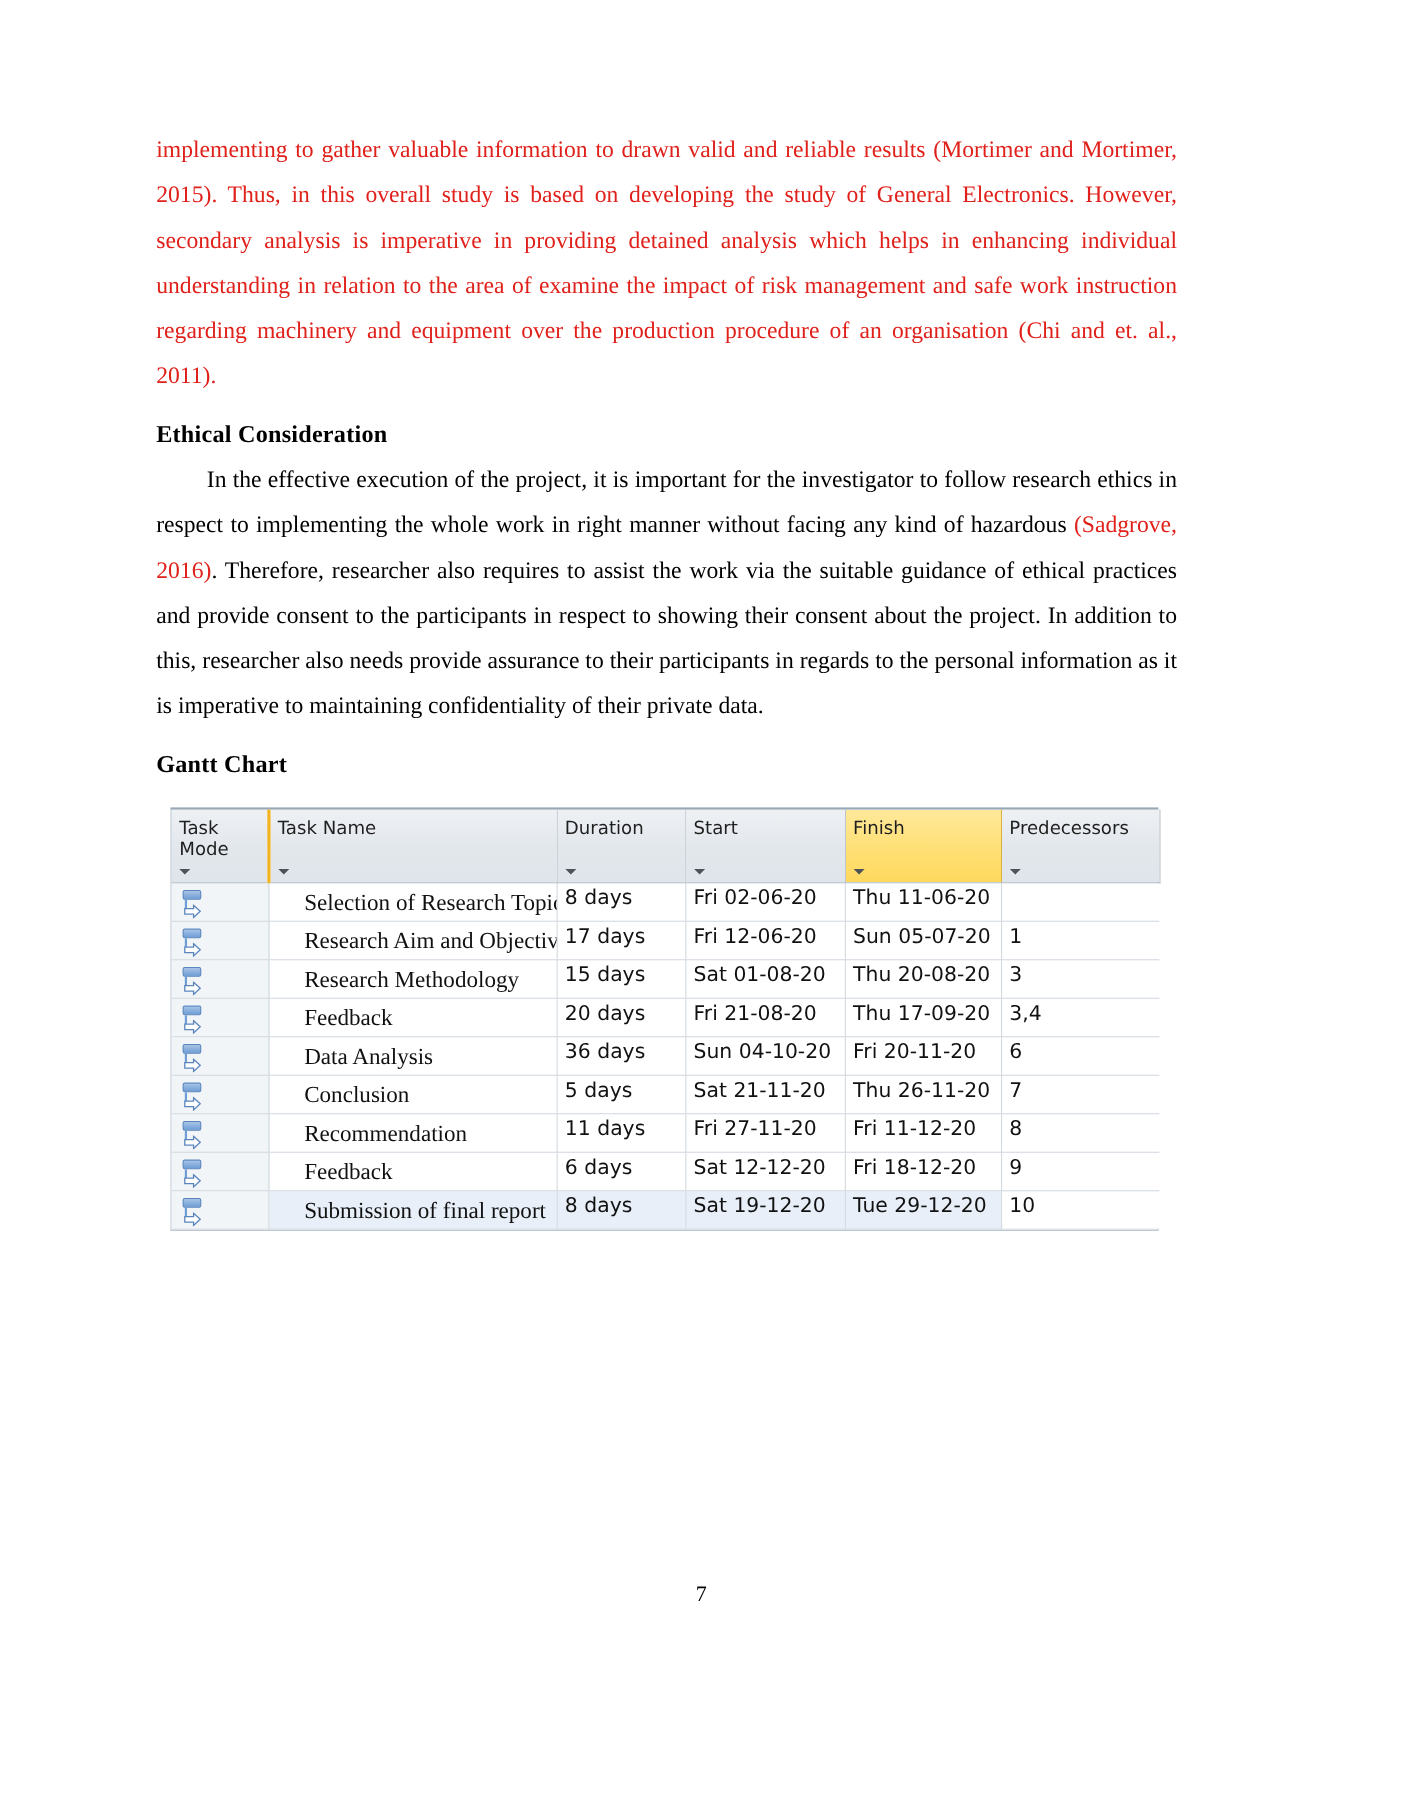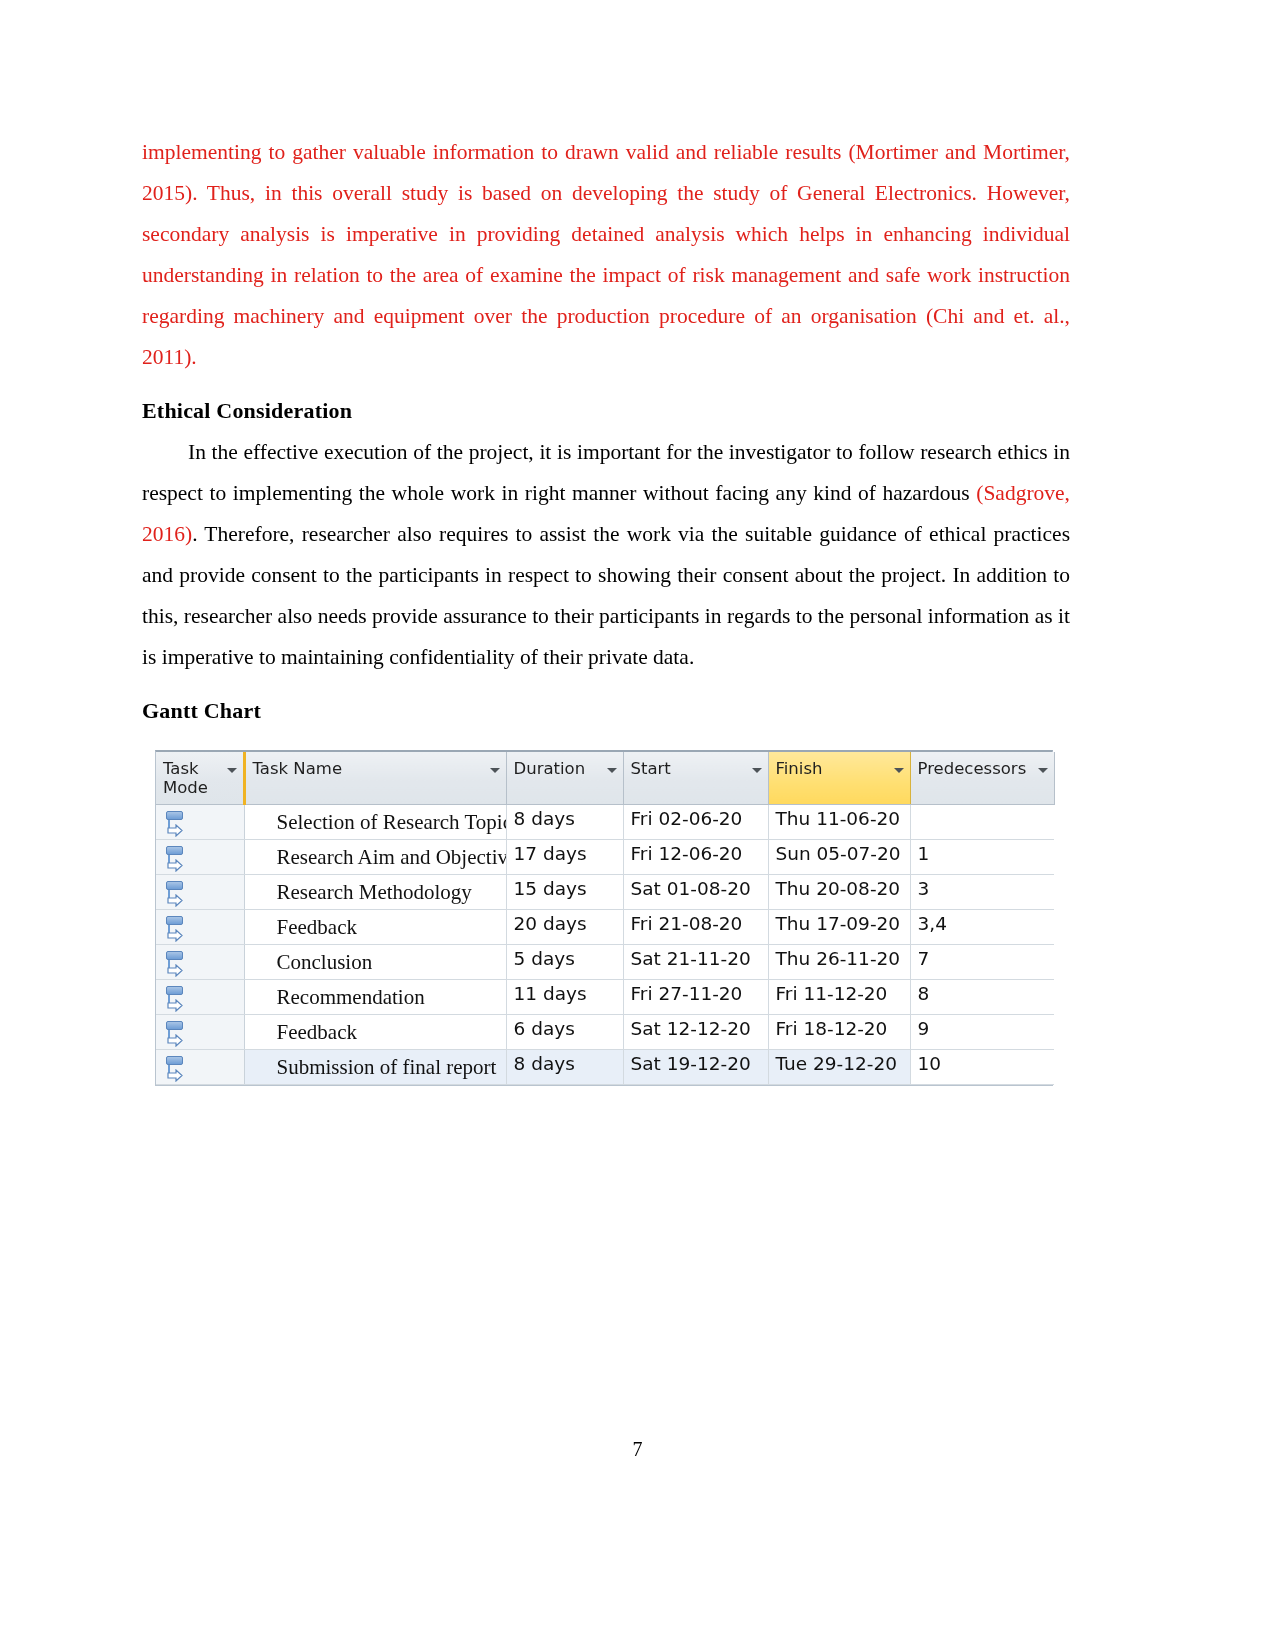--- a/index.html
+++ b/index.html
@@ -12,21 +12,21 @@
     width: 1275px;
     height: 1650px;
     background: #ffffff;
     margin: 0 auto;
     overflow: hidden;
     font-family: "Liberation Serif", "DejaVu Serif", serif;
   }
   .content {
     position: absolute;
     left: 142px;
-    top: 132px;
+    top: 116px;
     width: 928px;
   }
   p.body-par {
     margin: 0 0 0 0;
     font-size: 21.5px;
     line-height: 41px;
     text-align: justify;
     color: #000000;
     font-family: "Liberation Serif", "DejaVu Serif", serif;
   }
@@ -85,20 +85,21 @@
     border-right: 1px solid #d8b23c;
   }
   table.gantt thead th.taskname {
     border-left: 3px solid #f0b323;
   }
   .th-inner {
     display: flex;
     justify-content: space-between;
     align-items: flex-start;
     height: 100%;
+    flex-direction: column;
   }
   .th-label { line-height: 19px; padding-right: 4px; }
   .caret {
     width: 0; height: 0;
     border-left: 5px solid transparent;
     border-right: 5px solid transparent;
     border-top: 5px solid #4d5358;
     margin-top: 9px;
     flex: 0 0 auto;
   }
@@ -283,20 +284,32 @@
               <td class="start">Fri 21-08-20</td>
               <td class="finish">Thu 17-09-20</td>
               <td class="pred">3,4</td>
             </tr>
             <tr>
               <td class="mode"><span class="mode-icon"><span class="bar"></span><span class="stem"></span><span class="arrow">
                     <svg width="16" height="13" viewBox="0 0 16 13">
                       <path d="M1 4 H9 V1 L15 6.5 L9 12 V9 H1 Z" fill="#ffffff" stroke="#5b86bd" stroke-width="1.2"></path>
                     </svg>
                   </span></span></td>
+              <td class="name">Data Analysis</td>
+              <td class="dur">36 days</td>
+              <td class="start">Sun 04-10-20</td>
+              <td class="finish">Fri 20-11-20</td>
+              <td class="pred">6</td>
+            </tr>
+            <tr>
+              <td class="mode"><span class="mode-icon"><span class="bar"></span><span class="stem"></span><span class="arrow">
+                    <svg width="16" height="13" viewBox="0 0 16 13">
+                      <path d="M1 4 H9 V1 L15 6.5 L9 12 V9 H1 Z" fill="#ffffff" stroke="#5b86bd" stroke-width="1.2"></path>
+                    </svg>
+                  </span></span></td>
               <td class="name">Conclusion</td>
               <td class="dur">5 days</td>
               <td class="start">Sat 21-11-20</td>
               <td class="finish">Thu 26-11-20</td>
               <td class="pred">7</td>
             </tr>
             <tr>
               <td class="mode"><span class="mode-icon"><span class="bar"></span><span class="stem"></span><span class="arrow">
                     <svg width="16" height="13" viewBox="0 0 16 13">
                       <path d="M1 4 H9 V1 L15 6.5 L9 12 V9 H1 Z" fill="#ffffff" stroke="#5b86bd" stroke-width="1.2"></path>

